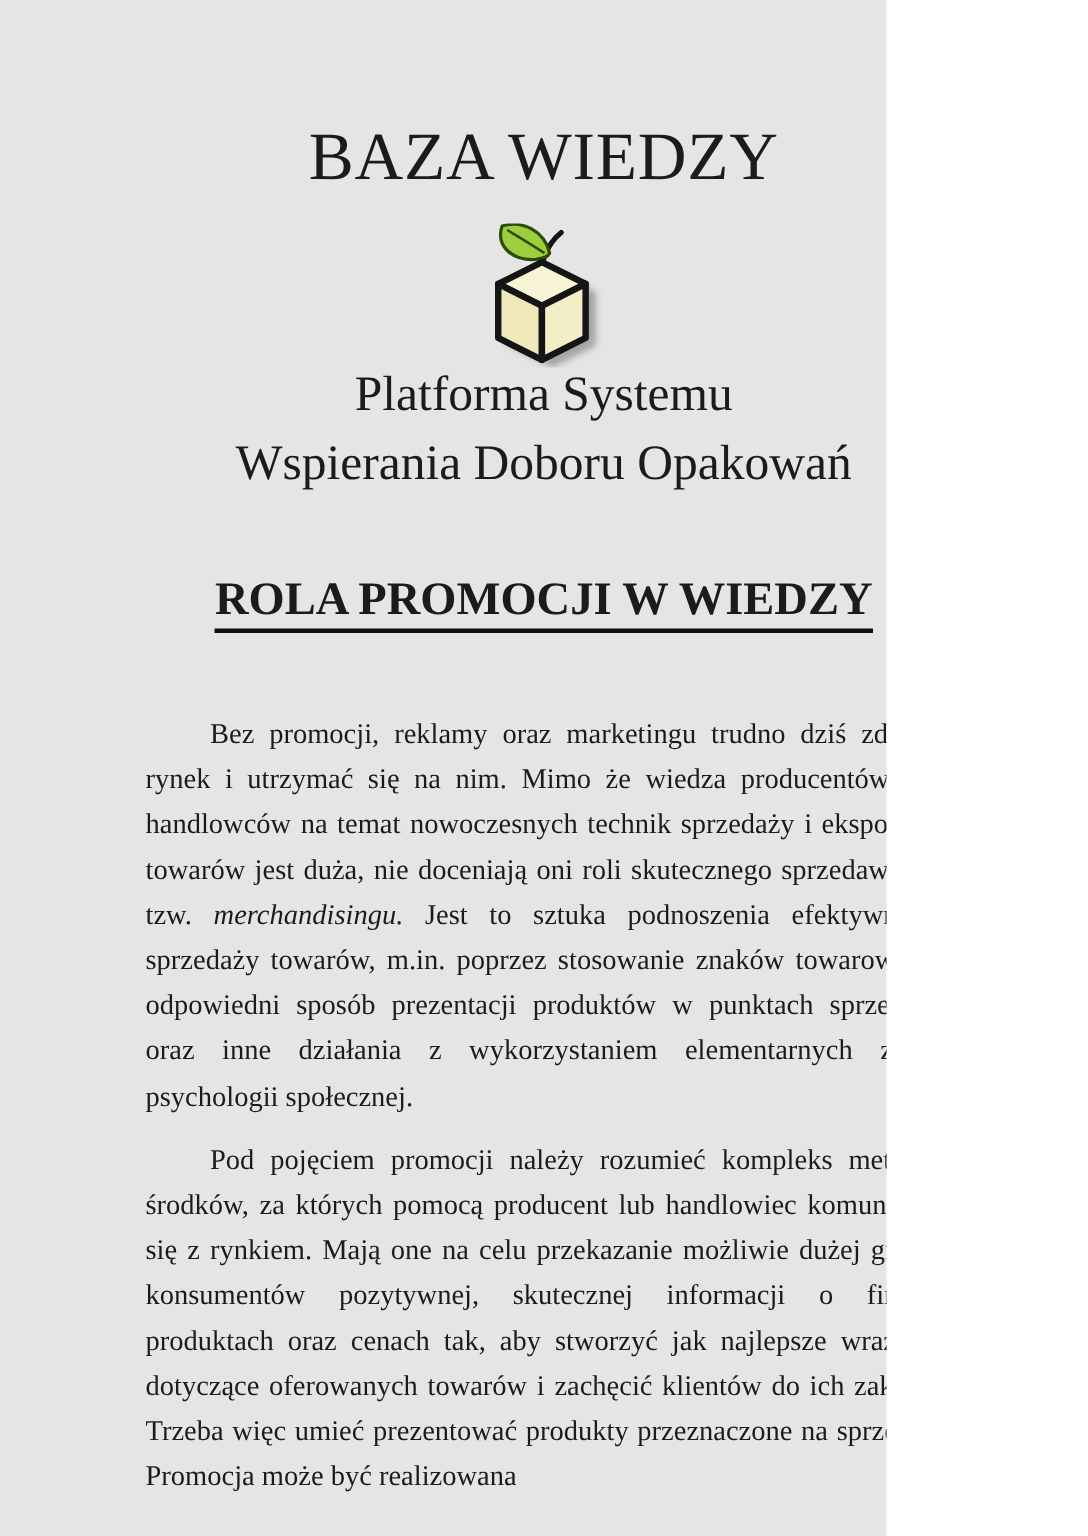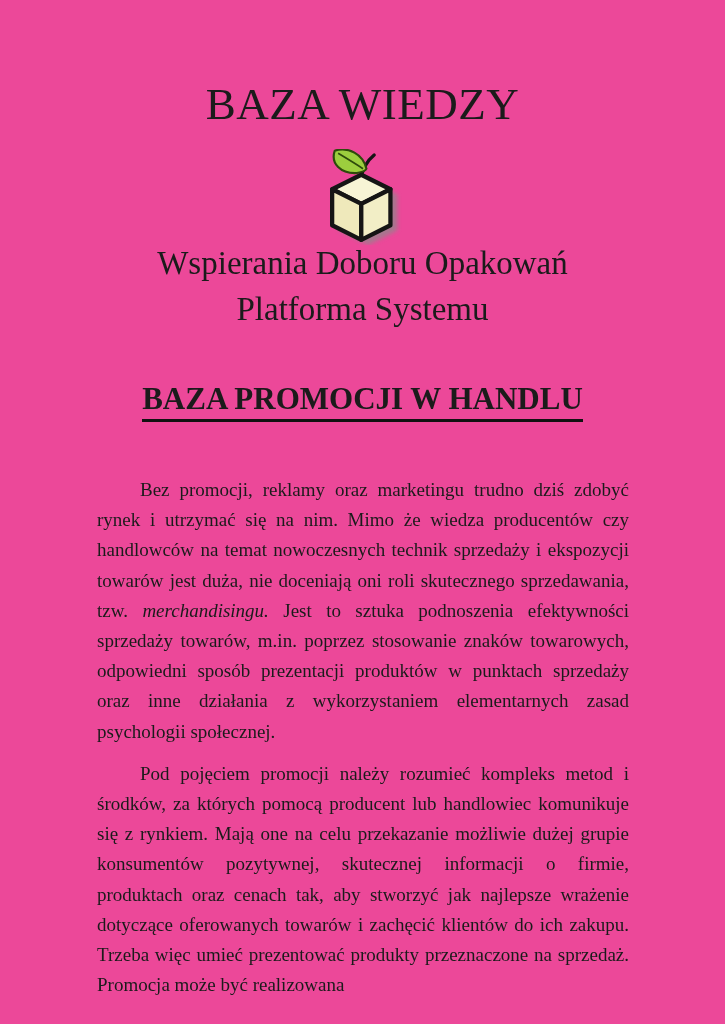--- a/index.html
+++ b/index.html
@@ -2,23 +2,23 @@
 <html lang="pl"><head>
 <meta charset="utf-8">
 <style>
   html, body {
     margin: 0;
     padding: 0;
     background: #ffffff;
   }
   .page {
     position: relative;
-    width: 725px;
+    width: 591px;
     height: 1024px;
-    background: #ec4899;
+    background: #e5e5e5;
     overflow: hidden;
     font-family: "Liberation Serif", "DejaVu Serif", serif;
     color: #1b1b1b;
   }
   .doc-title {
     position: absolute;
     top: 82px;
     left: 0;
     width: 725px;
     text-align: center;
@@ -101,26 +101,26 @@
       <path d="M54 23 C 50 6, 33 -3, 17 2 C 12 17, 24 29, 43 28 C 49 27, 53 26, 54 23 Z" stroke="#2d4a0b" stroke-width="2.5" stroke-linejoin="round" fill="#9cce3e"></path>
       <path d="M50 23 C 41 17, 31 11, 21 5" fill="none" stroke="#2d4a0b" stroke-width="2"></path>
 
       <path d="M14 47 L48 30 L82 47 L48 64 Z" stroke="#151515" stroke-width="5" stroke-linejoin="round" fill="#f7f4d5"></path>
       <path d="M14 47 L48 64 L48 106 L14 89 Z" stroke="#151515" stroke-width="5" stroke-linejoin="round" fill="#efe9bb"></path>
       <path d="M48 64 L82 47 L82 89 L48 106 Z" stroke="#151515" stroke-width="5" stroke-linejoin="round" fill="#f2eec6"></path>
     </svg>
   </div>
 
   <div class="subtitle">
+    <div>Platforma Systemu</div>
     <div>Wspierania Doboru Opakowań</div>
-    <div>Platforma Systemu</div>
   </div>
 
   <h2 class="section-heading">
-    <span class="underlined">BAZA PROMOCJI W HANDLU</span>
+    <span class="underlined">ROLA PROMOCJI W WIEDZY</span>
   </h2>
 
   <div class="doc-body">
       <p><span>Bez promocji, reklamy oraz marketingu trudno dziś zdobyć rynek i utrzymać się na nim. Mimo że wiedza producentów czy handlowców na temat nowoczesnych technik sprzedaży i ekspozycji towarów jest duża, nie doceniają oni roli skutecznego sprzedawania, tzw. </span><span class="italic">merchandisingu.</span><span> Jest to sztuka podnoszenia efektywności sprzedaży towarów, m.in. poprzez stosowanie znaków towarowych, odpowiedni sposób prezentacji produktów w punktach sprzedaży oraz inne działania z wykorzystaniem elementarnych zasad psychologii społecznej.</span></p>
       <p><span>Pod pojęciem promocji należy rozumieć kompleks metod i środków, za których pomocą producent lub handlowiec komunikuje się z rynkiem. Mają one na celu przekazanie możliwie dużej grupie konsumentów pozytywnej, skutecznej informacji o firmie, produktach oraz cenach tak, aby stworzyć jak najlepsze wrażenie dotyczące oferowanych towarów i zachęcić klientów do ich zakupu. Trzeba więc umieć prezentować produkty przeznaczone na sprzedaż. Promocja może być realizowana</span></p>
     </div>
 
 </div>
 
 </body></html>

